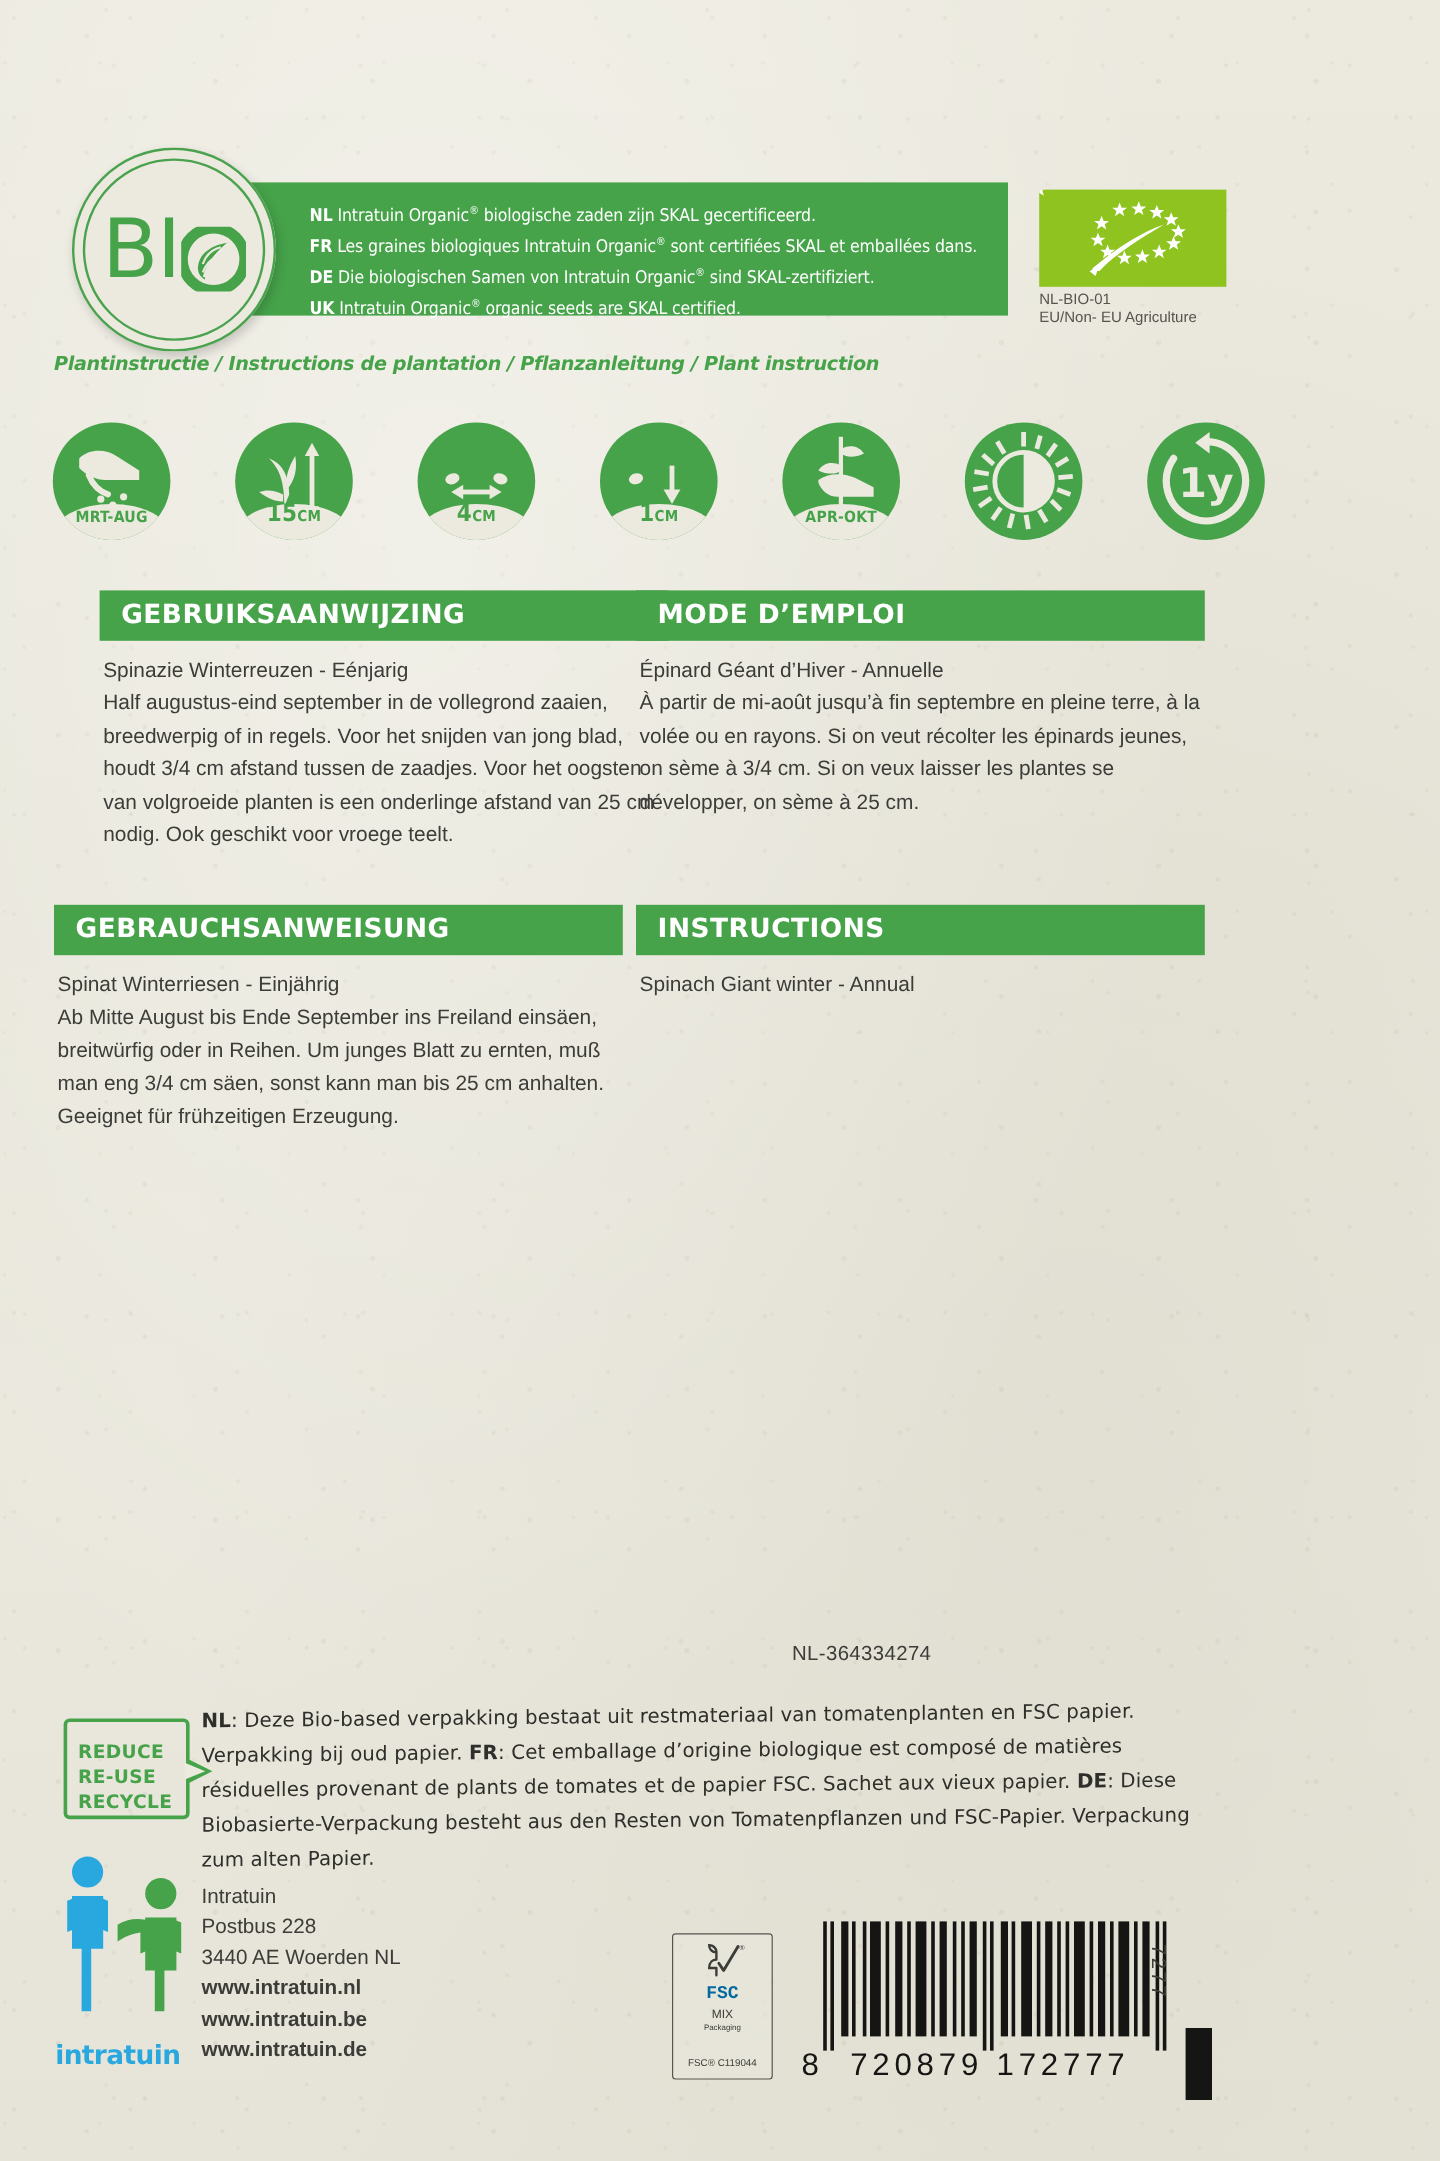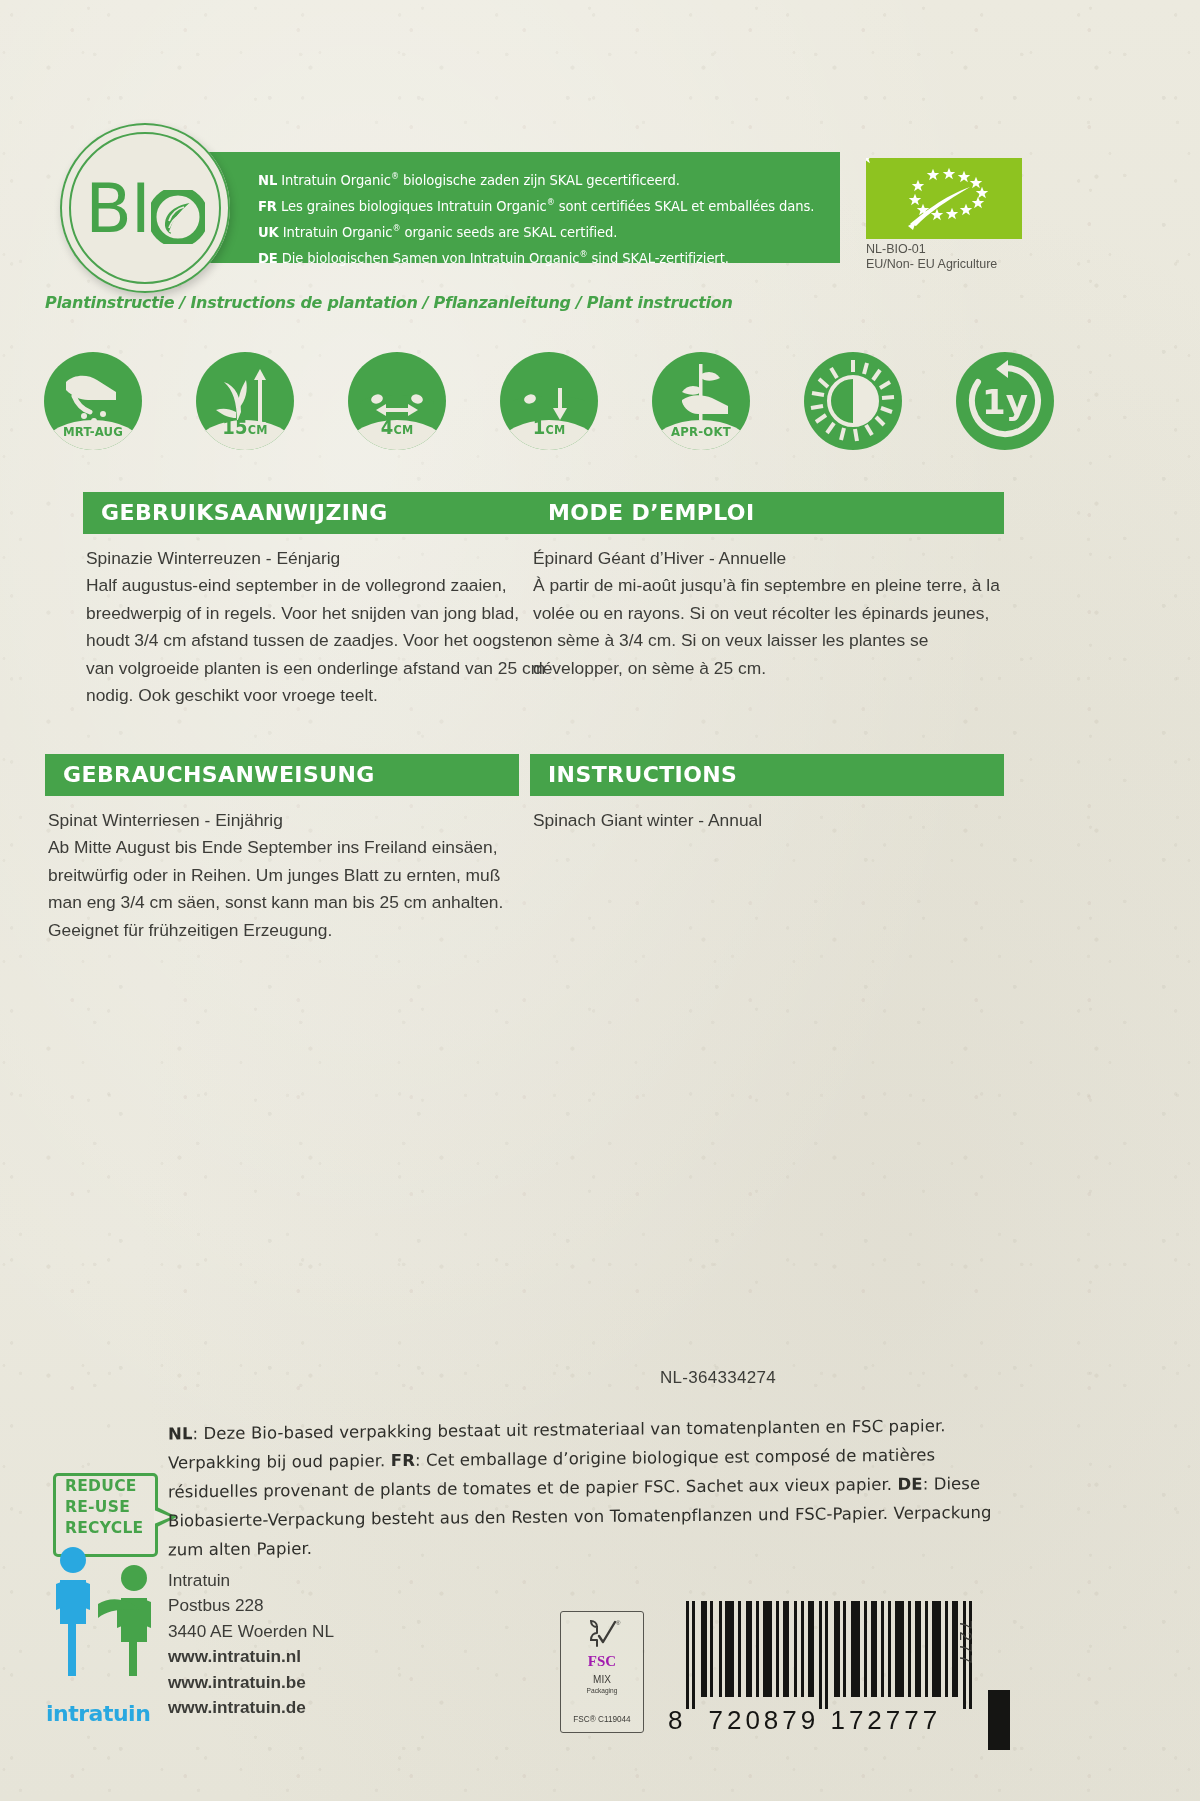--- a/index.html
+++ b/index.html
@@ -135,26 +135,25 @@
   .instr-body{
     margin-top:11px; padding-left:3px;
     font-family:"Liberation Sans", sans-serif;
     font-size:17.4px; line-height:27.4px; color:#3c3c38;
   }
 
   
   #recycle-stamp{
     position:absolute; left:53px; top:1432px; width:105px; height:84px;
     border:3px solid #46a34a; border-radius:5px;
-    display:flex; flex-direction:column; justify-content:flex-start;
+    display:flex; flex-direction:column; justify-content:flex-end;
     padding-left:9px;
     font-family:"DejaVu Sans", sans-serif; font-weight:bold;
     font-size:15.5px; line-height:21px; color:#46a34a;
     letter-spacing:.3px;
-    margin-top:41px;
   }
   #recycle-stamp .tail{
     position:absolute; right:-22px; top:30px; width:0;height:0;
     border-left:22px solid #46a34a;
     border-top:11px solid transparent;
     border-bottom:11px solid transparent;
   }
   #recycle-stamp .tail-in{
     position:absolute; right:-16px; top:34px; width:0;height:0;
     border-left:17px solid #eceadf;
@@ -191,22 +190,22 @@
 
   
   #fsc{
     position:absolute; left:560px; top:1611px; width:84px; height:122px;
     border:1.6px solid #56554f; border-radius:3px;
     background:rgba(236,234,223,.4);
     display:flex; flex-direction:column; align-items:center;
     padding-top:4px;
   }
   #fsc .fsc-name{
-    font-family:Liberation Serif, serif; font-weight:bold;
-    font-size:15px; color:#a21caf; margin-top:1px;
+    font-family:Liberation Mono, monospace; font-weight:bold;
+    font-size:15px; color:#0369a1; margin-top:1px;
   }
   #fsc .fsc-mix{ font-family:"Liberation Sans",sans-serif; font-size:10px; color:#3d3c38; margin-top:4px; }
   #fsc .fsc-pkg{ font-family:"Liberation Sans",sans-serif; font-size:6.6px; color:#3d3c38; margin-top:2px; }
   #fsc .fsc-code{ font-family:"Liberation Sans",sans-serif; font-size:8.2px; color:#3d3c38; margin-top:21px; }
 
   
   #article-code{
     position:absolute; left:660px; top:1368px;
     font-family:"Liberation Sans", sans-serif;
     font-size:17px; color:#3c3c38; letter-spacing:.3px;
@@ -254,24 +253,24 @@
 </div>
 
 <div id="bio-banner">
   <div class="line">
     <span class="cc">NL</span><span> Intratuin Organic</span><sup class="reg">®</sup><span> biologische zaden zijn SKAL gecertificeerd.</span>
   </div>
   <div class="line">
     <span class="cc">FR</span><span> Les graines biologiques Intratuin Organic</span><sup class="reg">®</sup><span> sont certifiées SKAL et emballées dans.</span>
   </div>
   <div class="line">
+    <span class="cc">DE</span><span> Die biologischen Samen von Intratuin Organic</span><sup class="reg">®</sup><span> sind SKAL-zertifiziert.</span>
+  </div>
+  <div class="line">
     <span class="cc">UK</span><span> Intratuin Organic</span><sup class="reg">®</sup><span> organic seeds are SKAL certified.</span>
-  </div>
-  <div class="line">
-    <span class="cc">DE</span><span> Die biologischen Samen von Intratuin Organic</span><sup class="reg">®</sup><span> sind SKAL-zertifiziert.</span>
   </div>
 </div>
 
 <div id="eu-logo">
   <svg viewBox="0 0 156 81" width="156" height="81" aria-hidden="true">
     <g fill="#ffffff">
 
       <g id="st">
         <polygon points="0,-6.2 1.7,-1.9 6.2,-1.9 2.6,0.9 3.9,5.2 0,2.6 -3.9,5.2 -2.6,0.9 -6.2,-1.9 -1.7,-1.9"></polygon>
       </g>

